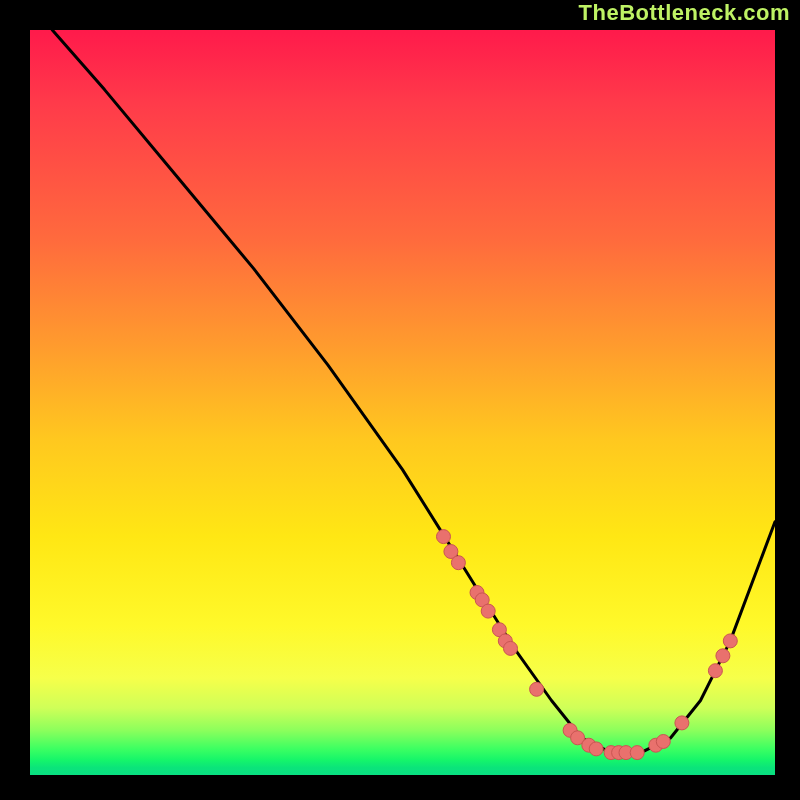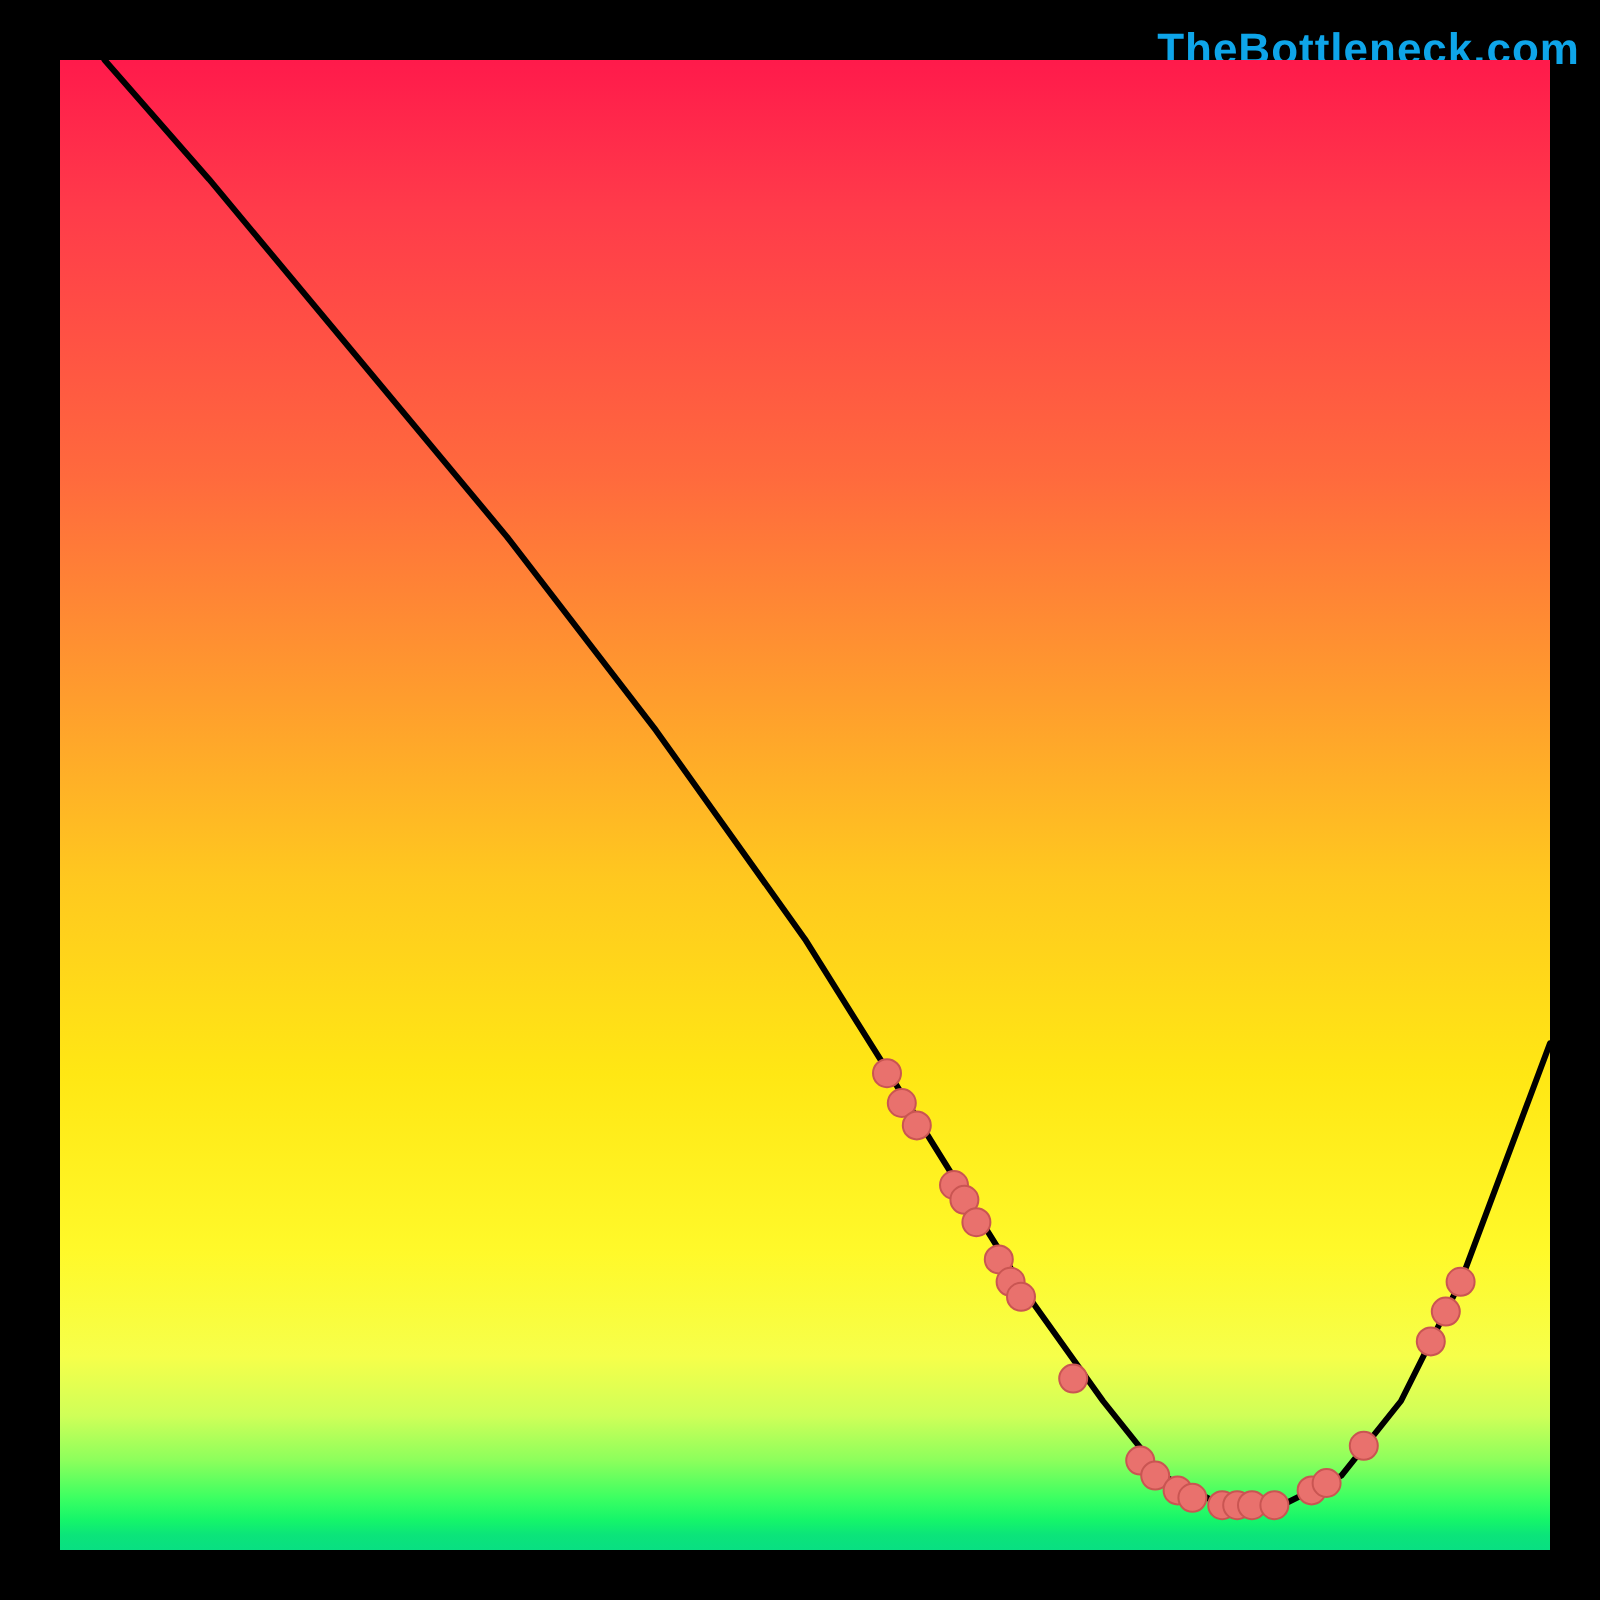--- a/index.html
+++ b/index.html
@@ -12,23 +12,23 @@
     font-family: Arial, Helvetica, sans-serif;
   }
   .frame {
     position: relative;
     width: 800px;
     height: 800px;
     background: #000;
   }
   .watermark {
     position: absolute;
-    top: 12px;
+    top: 0;
     right: 10px;
-    color: #0ea5e9;
+    color: #bef264;
     font-size: 22px;
     font-weight: bold;
     letter-spacing: 0.5px;
   }
   .plot-area {
     position: absolute;
     left: 30px;
     top: 30px;
     width: 745px;
     height: 745px;

